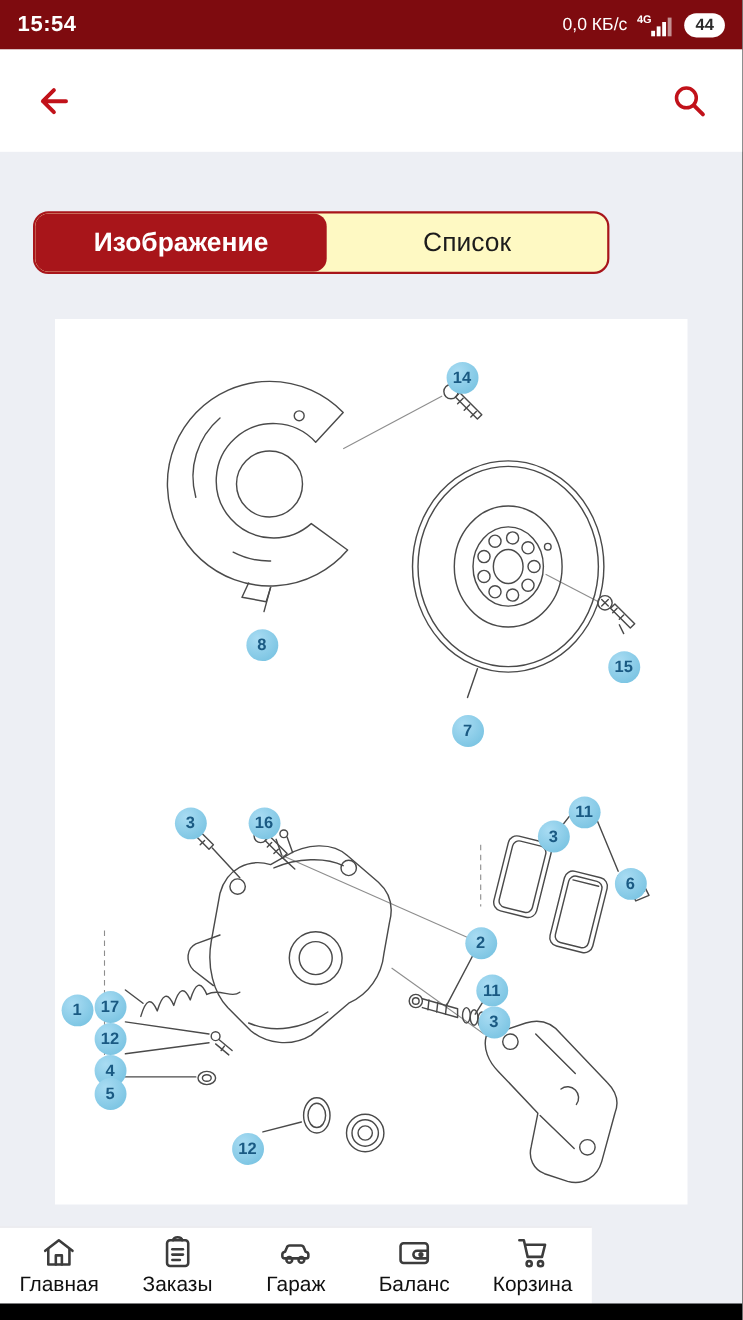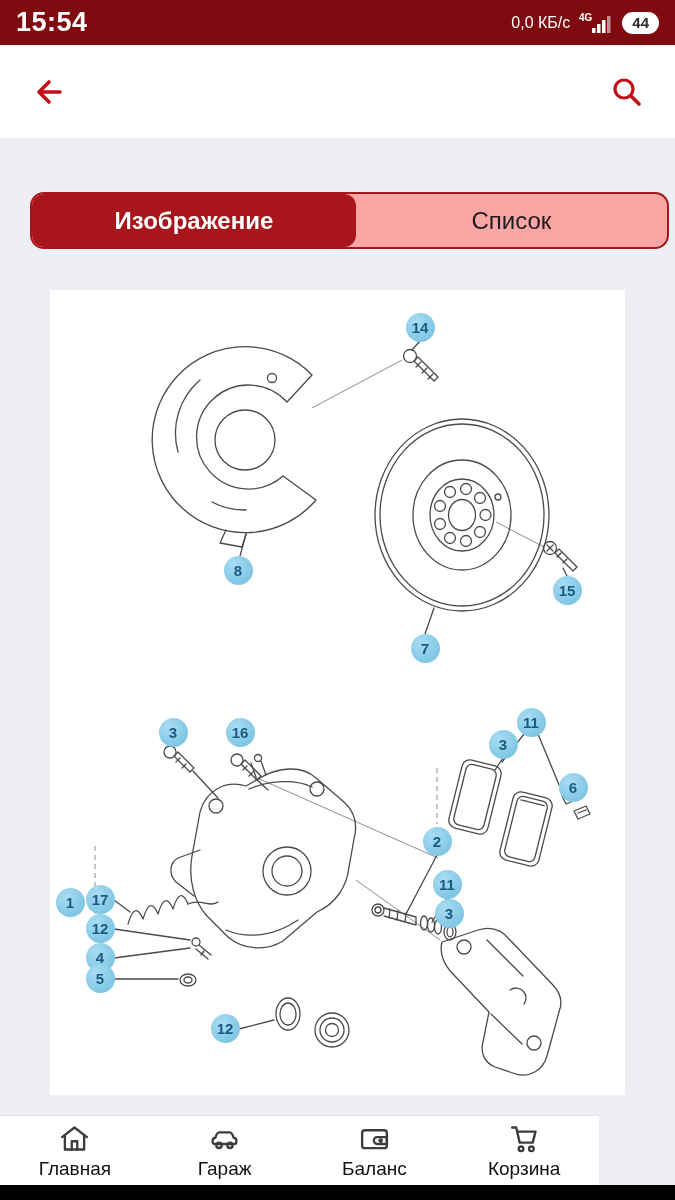--- a/index.html
+++ b/index.html
@@ -3,53 +3,53 @@
 <meta charset="utf-8">
 <style>
   html,body{margin:0;padding:0;background:#222;}
   *{box-sizing:border-box;font-family:"Liberation Sans",sans-serif;}
   .phone{position:relative;width:675px;height:1200px;margin:0 auto;background:#edeff4;overflow:hidden;}
 
   
   .status-bar{position:absolute;left:0;top:0;width:675px;height:45px;
     background:var(--status-bar-bg,#7e0b0f);color:#fff;display:flex;align-items:center;
     justify-content:space-between;padding:0 16px;}
-  .status-time{font-size:27px;font-weight:700;letter-spacing:.5px;}
+  .status-time{font-size:20px;font-weight:700;letter-spacing:.5px;}
   .status-right{display:flex;align-items:center;gap:9px;}
   .status-rate{font-size:16px;font-weight:400;text-align:right;}
   .battery-pill{background:#ffffff;color:#2b2b2b;font-size:15px;font-weight:700;
     border-radius:12px;padding:2px 10px;line-height:18px;}
 
   
   .app-header{position:absolute;left:0;top:45px;width:675px;height:93px;background:#fff;
     display:flex;align-items:center;}
   .back-btn{margin-left:26px;width:44px;height:44px;display:flex;align-items:center;justify-content:center;}
   .page-title{margin-left:52px;font-size:31px;font-weight:700;color:#141414;}
   .search-btn{margin-left:auto;margin-right:26px;width:44px;height:44px;display:flex;align-items:center;justify-content:center;}
   .red-stroke{stroke:var(--icon-red,#c1121a);}
 
   
-  .tab-switch{position:absolute;left:30px;top:192px;width:639px;height:57px;
-    border:2px solid var(--accent,#a8151a);border-radius:14px;background:#fca5a5;
+  .tab-switch{position:absolute;left:30px;top:192px;width:524px;height:57px;
+    border:2px solid var(--accent,#a8151a);border-radius:14px;background:#fef9c3;
     display:flex;overflow:hidden;}
   .tab{flex:0 0 51%;display:flex;align-items:center;justify-content:center;
     font-size:24px;color:#1c1c1c;cursor:pointer;}
   .tab.selected{background:var(--accent,#a8151a);color:#fff;font-weight:700;border-radius:12px;flex:0 0 51%;}
   .tab.plain{flex:1;}
 
   
   .card{position:absolute;left:50px;top:290px;width:575px;height:805px;background:#fff;}
   .card svg{position:absolute;left:0;top:0;width:575px;height:805px;}
   .callout{position:absolute;width:29px;height:29px;border-radius:50%;
     background:radial-gradient(circle at 35% 30%, #a9dcf3, var(--callout-bg,#6fbede));
     color:var(--callout-text,#1a5a83);font-size:15px;font-weight:700;
-    display:flex;align-items:center;justify-content:center;cursor:pointer;}
-
-  
-  .bottom-nav{position:absolute;left:0;top:1115px;width:599px;height:70px;background:#fff;
+    display:flex;align-items:center;justify-content:center;cursor:pointer;margin-top:16px;}
+
+  
+  .bottom-nav{position:absolute;left:0;top:1115px;width:538px;height:70px;background:#fff;
     border-top:1px solid #e2e2e6;display:flex;}
   .nav-item{flex:1;display:flex;flex-direction:column;align-items:center;justify-content:center;gap:3px;cursor:pointer;}
   .nav-item svg{width:33px;height:33px;stroke:#3c3c3c;fill:none;stroke-width:1.7;
     stroke-linecap:round;stroke-linejoin:round;}
   .nav-label{font-size:19px;color:#101010;}
   .gesture-bar{position:absolute;left:0;top:1185px;width:675px;height:15px;background:#000;}
 </style>
 </head>
 <body>
 
@@ -280,20 +280,30 @@
     <div class="nav-item">
       <svg viewBox="0 0 24 24">
         <path d="M3,11 L12,4 L21,11"></path>
           <path d="M5,10 V20 H19 V10"></path>
           <path d="M10,20 V14 H14 V20"></path>
       </svg>
       <span class="nav-label">Главная</span>
     </div>
     <div class="nav-item">
       <svg viewBox="0 0 24 24">
+        <rect x="5" y="4" width="14" height="17" rx="2"></rect>
+          <path d="M9,4 a3,2 0 0 1 6,0"></path>
+        <line x1="8.5" y1="10" x2="15.5" y2="10"></line>
+          <line x1="8.5" y1="13.5" x2="15.5" y2="13.5"></line>
+          <line x1="8.5" y1="17" x2="13.5" y2="17"></line>
+      </svg>
+      <span class="nav-label">Заказы</span>
+    </div>
+    <div class="nav-item">
+      <svg viewBox="0 0 24 24">
         <path d="M5,16 c-1,0 -1.6,-.7 -1.6,-1.5 v-1 c0,-1 .7,-1.8 1.8,-1.9 l1.2,-2.8 c.3,-.8 1,-1.3 1.9,-1.3 h7.4 c.9,0 1.6,.5 1.9,1.3 l1.2,2.8 c1.1,.1 1.8,.9 1.8,1.9 v1 c0,.8 -.6,1.5 -1.6,1.5 Z"></path>
         <circle cx="8" cy="17" r="1.9"></circle>
           <circle cx="16" cy="17" r="1.9"></circle>
       </svg>
       <span class="nav-label">Гараж</span>
     </div>
     <div class="nav-item">
       <svg viewBox="0 0 24 24">
         <rect x="3" y="6" width="18" height="13" rx="2"></rect>
         <path d="M14,11 h7 v5 h-7 a2.5,2.5 0 0 1 0,-5 Z"></path>

